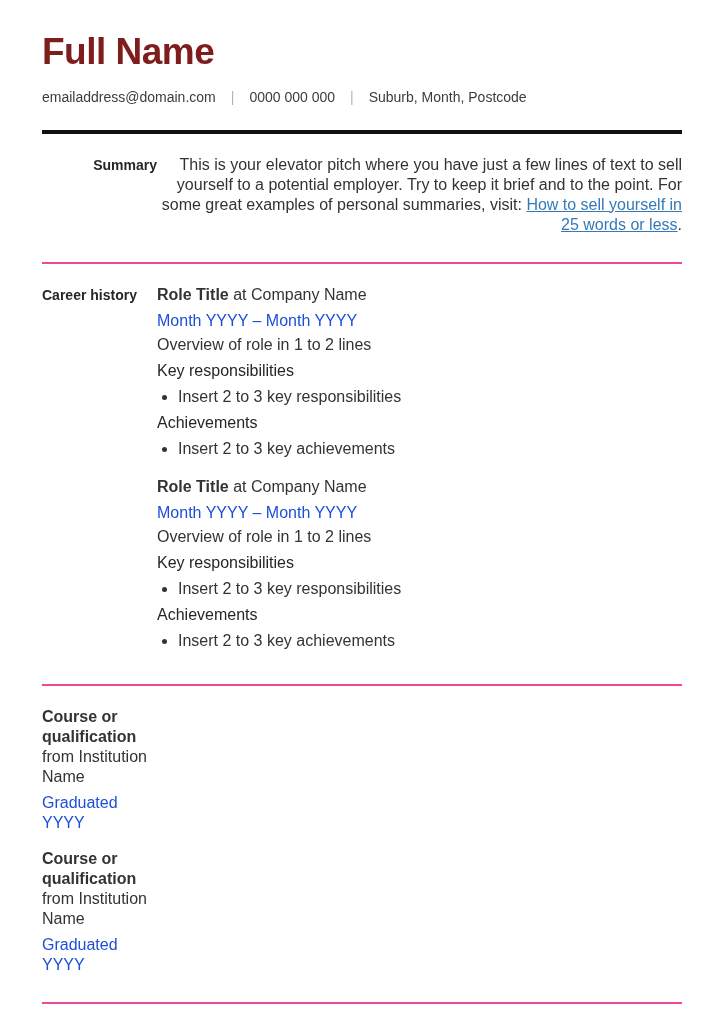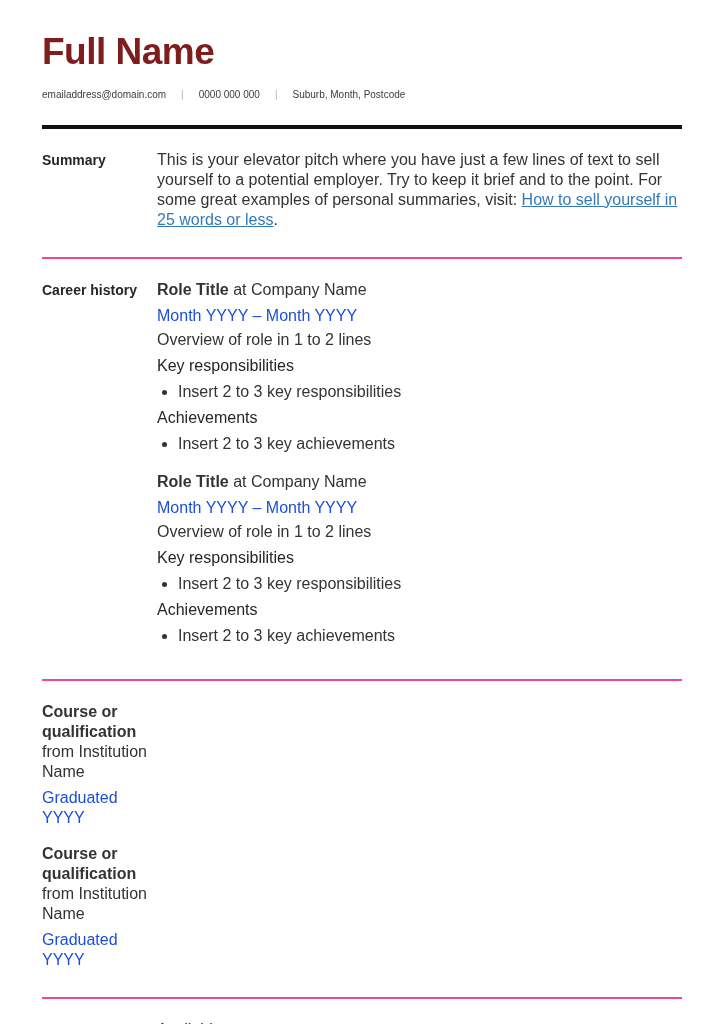--- a/index.html
+++ b/index.html
@@ -21,38 +21,38 @@
     font-weight: bold;
     letter-spacing: -0.5px;
     color: #7f1d1d;
     line-height: 1.1;
   }
   .contact-row {
     margin-top: 16px;
     display: flex;
     align-items: center;
     gap: 15px;
-    font-size: 10px;
+    font-size: 14px;
     color: #3c3c3c;
   }
   .sep { color: #b5b5b5; }
 
   .rule-heavy {
     margin-top: 25px;
     border-top: 4px solid #111111;
   }
 
   
   section.row {
     display: grid;
     grid-template-columns: 115px 1fr;
     padding: 21px 0 27px 0;
     border-top: 2px solid #ec4899;
   }
-  section.row.first { border-top: none; }
+  section.row.first { border-top: none; text-align: right; }
 
   .section-label {
     font-size: 14px;
     font-weight: bold;
     color: #262626;
     line-height: 20px;
   }
   .section-content {
     font-size: 16px;
     line-height: 20px;

